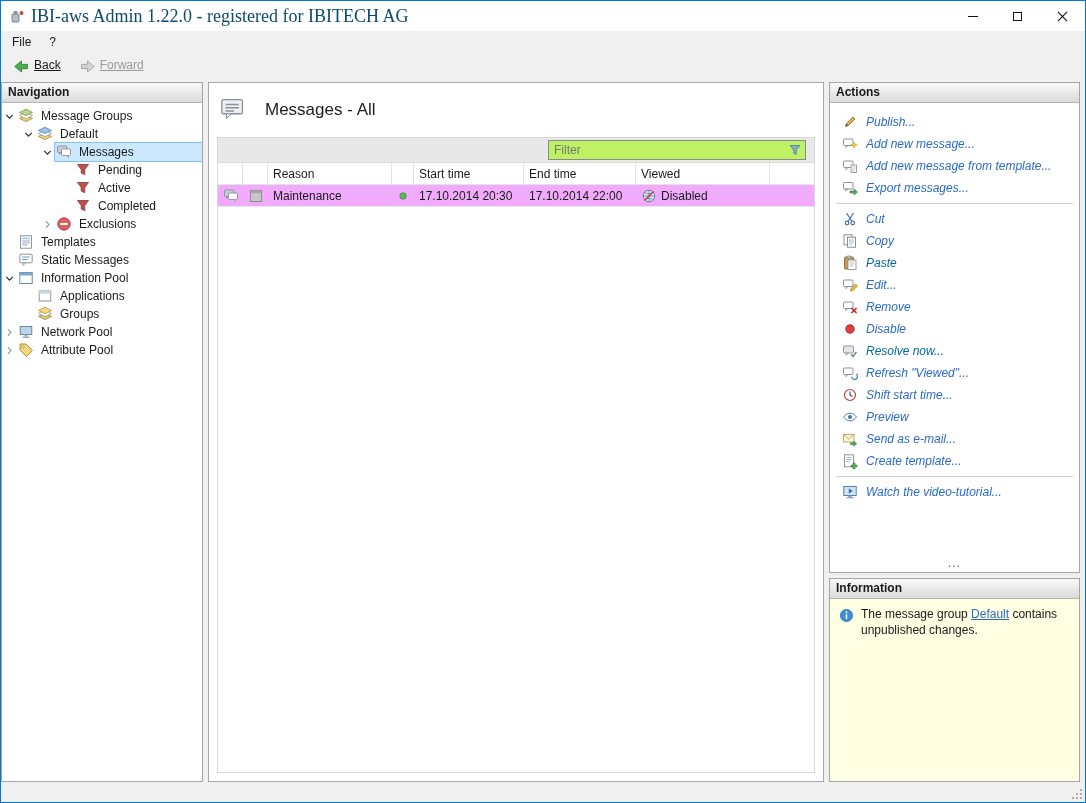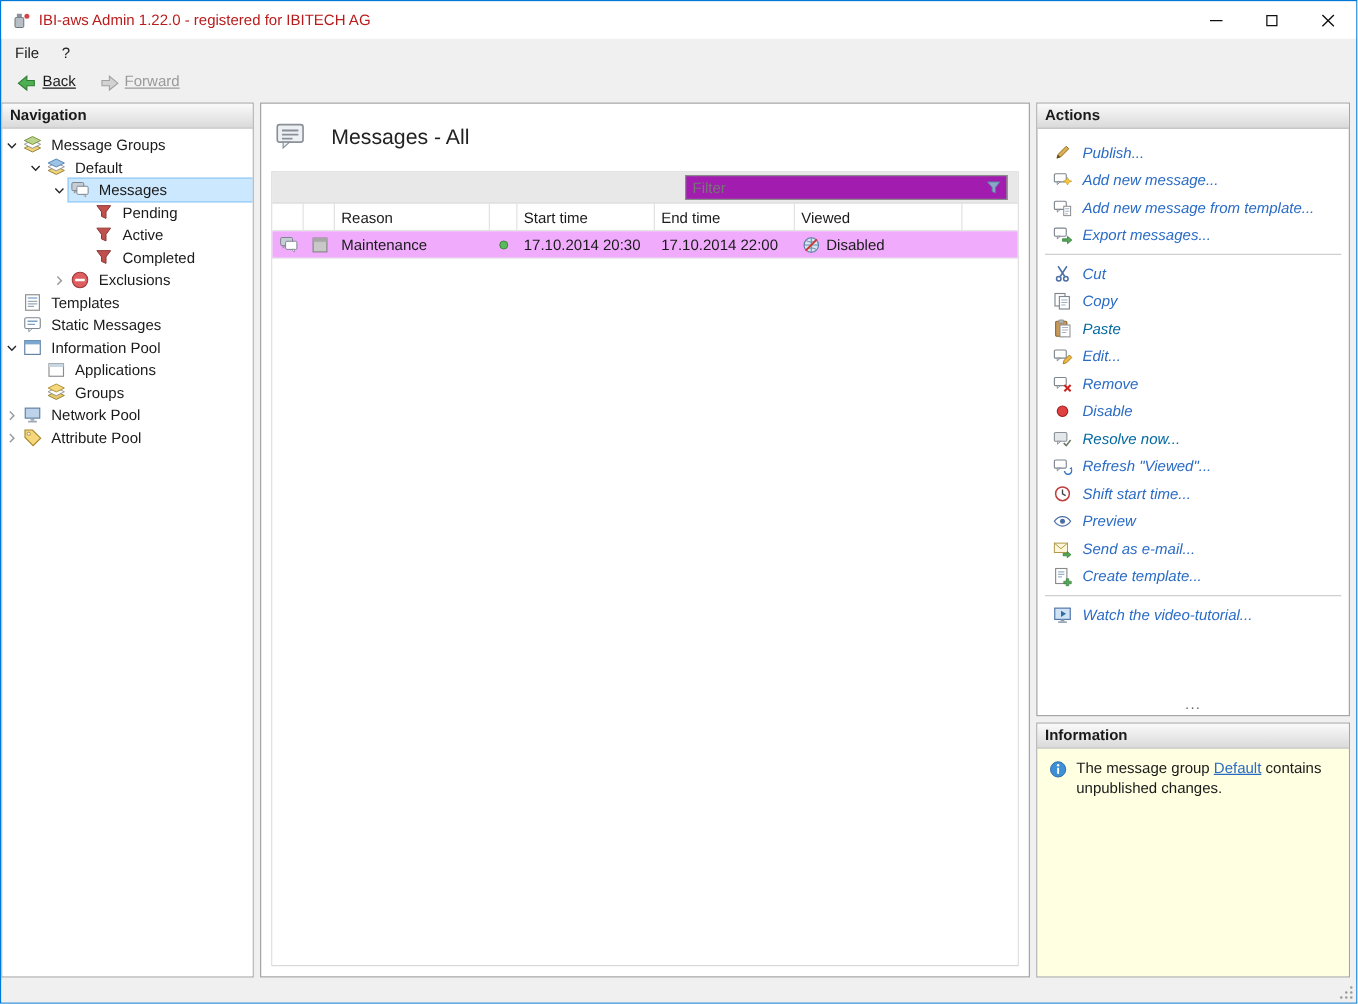--- a/index.html
+++ b/index.html
@@ -5,21 +5,21 @@
   * { box-sizing: border-box; margin: 0; padding: 0; }
   html,body { background:#fff; }
   body { font-family: "Liberation Sans", "DejaVu Sans", sans-serif; font-size: 12px; color:#1a1a1a; }
 
   .window { width:1086px; height:803px; border:1px solid #0078d7; background:#f0f0f0;
             display:flex; flex-direction:column; overflow:hidden; }
 
   
   .titlebar { height:30px; background:#fff; display:flex; align-items:center; flex:none; }
   .titlebar .app-ico { width:16px; height:16px; margin:0 6px 0 8px; }
-  .titlebar .title { flex:1; font-size:12px; color:#b91c1c; }
+  .titlebar .title { flex:1; font-size:18px; color:#0c4a6e;font-family:Liberation Serif, serif; }
   .winbtn { width:45px; height:30px; display:flex; align-items:center; justify-content:center; cursor:pointer; }
   .min-glyph { width:10px; height:1px; background:#111; display:block; }
   .max-glyph { width:9px; height:9px; border:1px solid #111; display:block; }
   .close-glyph { width:11px; height:11px; display:block; }
 
   
   .menubar { height:22px; display:flex; align-items:stretch; padding-left:2px; flex:none; }
   .menu-item { padding:4px 9px; cursor:default; }
   .toolbar { height:27px; display:flex; align-items:center; gap:2px; padding-left:4px; flex:none; }
   .tool-btn { display:flex; gap:4px; padding:2px 7px; border:1px solid transparent; cursor:pointer;text-decoration:underline; }
@@ -42,21 +42,21 @@
   .tree-content .icon { width:16px; height:16px; margin-right:4px; flex:none; }
   .tree-label { padding:1px 3px; }
   .tree-row.selected .tree-content { background:#cce8ff; outline:1px solid #84c3f7; }
 
   .center-panel { flex:1; min-width:0; }
   .center-header { display:flex; align-items:center; gap:16px; padding:12px 10px 12px 10px; flex:none; }
   .center-header .icon { width:30px; height:30px; }
   .center-title { font-size:17px; color:#222; }
   .table-wrap { flex:1; min-height:0; margin:0 8px 8px 8px; border:1px solid #d9d9d9; display:flex; flex-direction:column; background:#fff; }
   .filter-strip { height:25px; background:#e8e8e8; border-bottom:1px solid #d9d9d9; display:flex; align-items:center; justify-content:flex-end; padding-right:8px; flex:none; }
-  .filter-box { width:258px; height:20px; background:#a21caf; border:1px solid #8a8a8a; display:flex; align-items:center; }
+  .filter-box { width:258px; height:20px; background:#bef264; border:1px solid #8a8a8a; display:flex; align-items:center; }
   .filter-box input { flex:1; min-width:0; border:0; outline:none; height:16px; padding:0 5px; font:12px "Liberation Sans","DejaVu Sans",sans-serif; background:transparent; }
   .filter-box .icon { width:16px; height:16px; margin-right:2px; flex:none; }
   .thead { height:22px; display:flex; align-items:stretch; background:#fff; border-bottom:1px solid #e3e3e3; flex:none; }
   .hcell { display:flex; align-items:center; padding-left:5px; border-right:1px solid #e3e3e3; color:#1a1a1a; flex:none; cursor:default; }
   .hfill { flex:1; }
   .trow { height:22px; display:flex; align-items:center; background:#f0abfc; border-bottom:1px solid #e7e7e7; cursor:pointer; flex:none; }
   .tcell { display:flex; align-items:center; padding-left:5px; flex:none; overflow:hidden; white-space:nowrap; }
   .tcell.center { justify-content:center; padding-left:0; }
   .tcell .icon { width:16px; height:16px; flex:none; }
   .tcell .cell-icon { margin-right:4px; }

